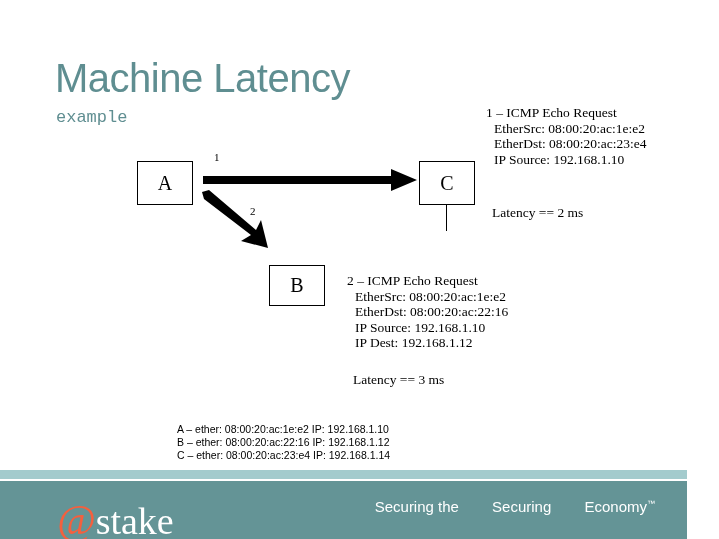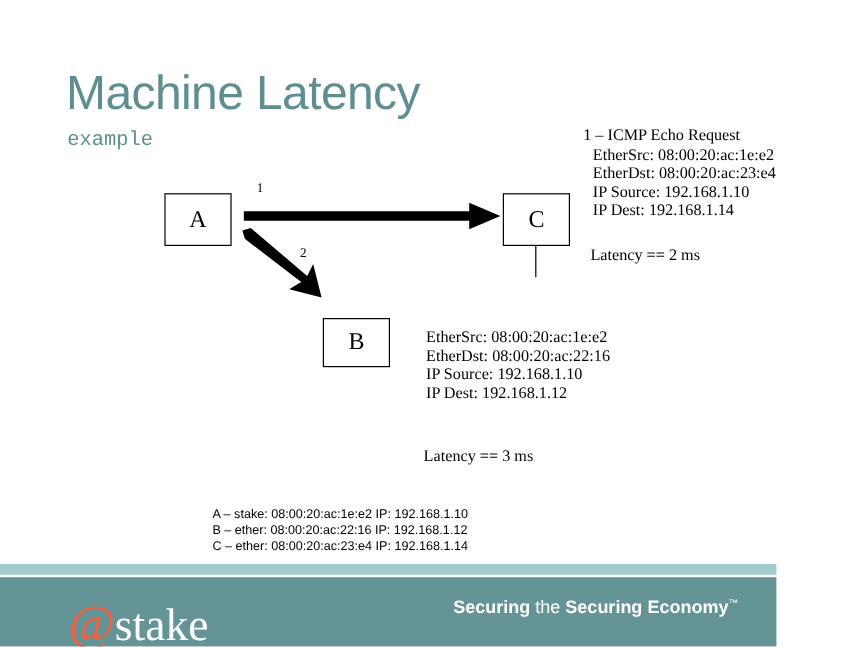--- a/index.html
+++ b/index.html
@@ -7,20 +7,21 @@
     padding: 0;
     background: #ffffff;
   }
   #slide {
     position: relative;
     width: 647px;
     height: 539px;
     background: #ffffff;
     overflow: hidden;
     font-family: "Liberation Serif", serif;
+    padding-left: 40px;
   }
 
   
   #title {
     position: absolute;
     left: 55px;
     top: 56px;
     font-family: "Liberation Sans", sans-serif;
     font-size: 40px;
     font-weight: normal;
@@ -164,21 +165,21 @@
   }
   #tagline {
     position: absolute;
     right: 32px;
     top: 498px;
     font-family: "Liberation Sans", sans-serif;
     font-size: 15px;
     color: #ffffff;
     white-space: nowrap;
   }
-  #tagline .strong { font-weight: bold; }
+  #tagline .strong { font-weight: normal; margin-left: 29px; }
   #tagline .light { font-weight: normal; }
   #tagline .tm { font-size: 8px; vertical-align: super; }
 </style>
 </head>
 <body>
 
 <div id="slide">
 
   <div id="title">Machine Latency</div>
   <div id="subtitle">example</div>
@@ -204,34 +205,34 @@
   </svg>
 
   <div class="arrow-label" id="label-1">1</div>
   <div class="arrow-label" id="label-2">2</div>
 
   <div class="packet-block" id="packet-1">
     <div class="packet-head">1 – ICMP Echo Request</div>
     <div class="packet-line">EtherSrc: 08:00:20:ac:1e:e2</div>
     <div class="packet-line">EtherDst: 08:00:20:ac:23:e4</div>
     <div class="packet-line">IP Source: 192.168.1.10</div>
-    <div class="packet-line">IP Dest: 192.168.1.14</div>
   </div>
   <div class="latency" id="latency-1">Latency == 2 ms</div>
 
   <div class="packet-block" id="packet-2">
+    <div class="packet-head">2 – ICMP Echo Request</div>
     <div class="packet-line">EtherSrc: 08:00:20:ac:1e:e2</div>
     <div class="packet-line">EtherDst: 08:00:20:ac:22:16</div>
     <div class="packet-line">IP Source: 192.168.1.10</div>
     <div class="packet-line">IP Dest: 192.168.1.12</div>
   </div>
   <div class="latency" id="latency-2">Latency == 3 ms</div>
 
   <div id="host-legend">
-    <div>A – stake: 08:00:20:ac:1e:e2 IP: 192.168.1.10</div>
+    <div>A – ether: 08:00:20:ac:1e:e2 IP: 192.168.1.10</div>
     <div>B – ether: 08:00:20:ac:22:16 IP: 192.168.1.12</div>
     <div>C – ether: 08:00:20:ac:23:e4 IP: 192.168.1.14</div>
   </div>
 
   <div id="footer-band-light"></div>
   <div id="footer-band-main"></div>
 
   <div id="brand-logo"><span id="brand-at">@</span><span>stake</span></div>
 
   <div id="tagline"><span class="strong">Securing</span> <span class="light">the</span> <span class="strong">Securing</span> <span class="strong">Economy</span><span class="tm">™</span></div>

